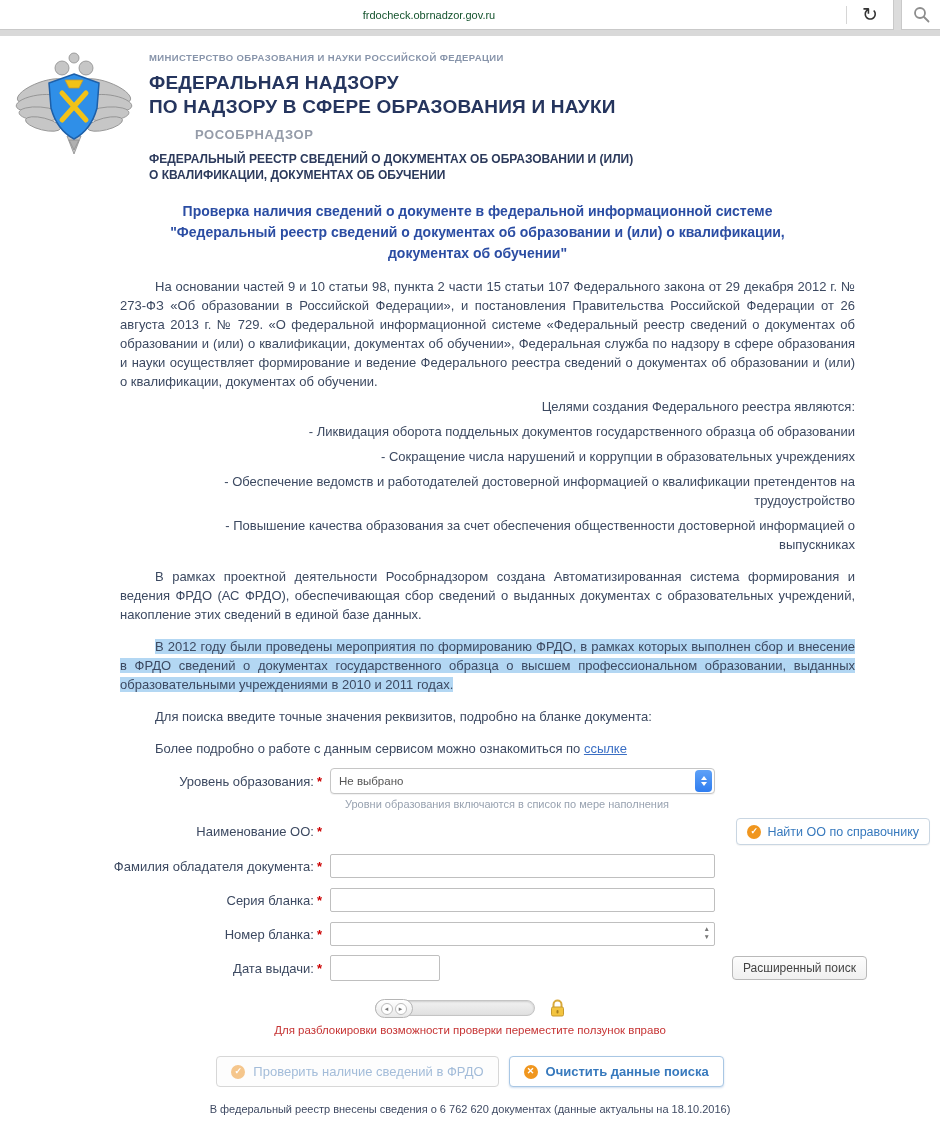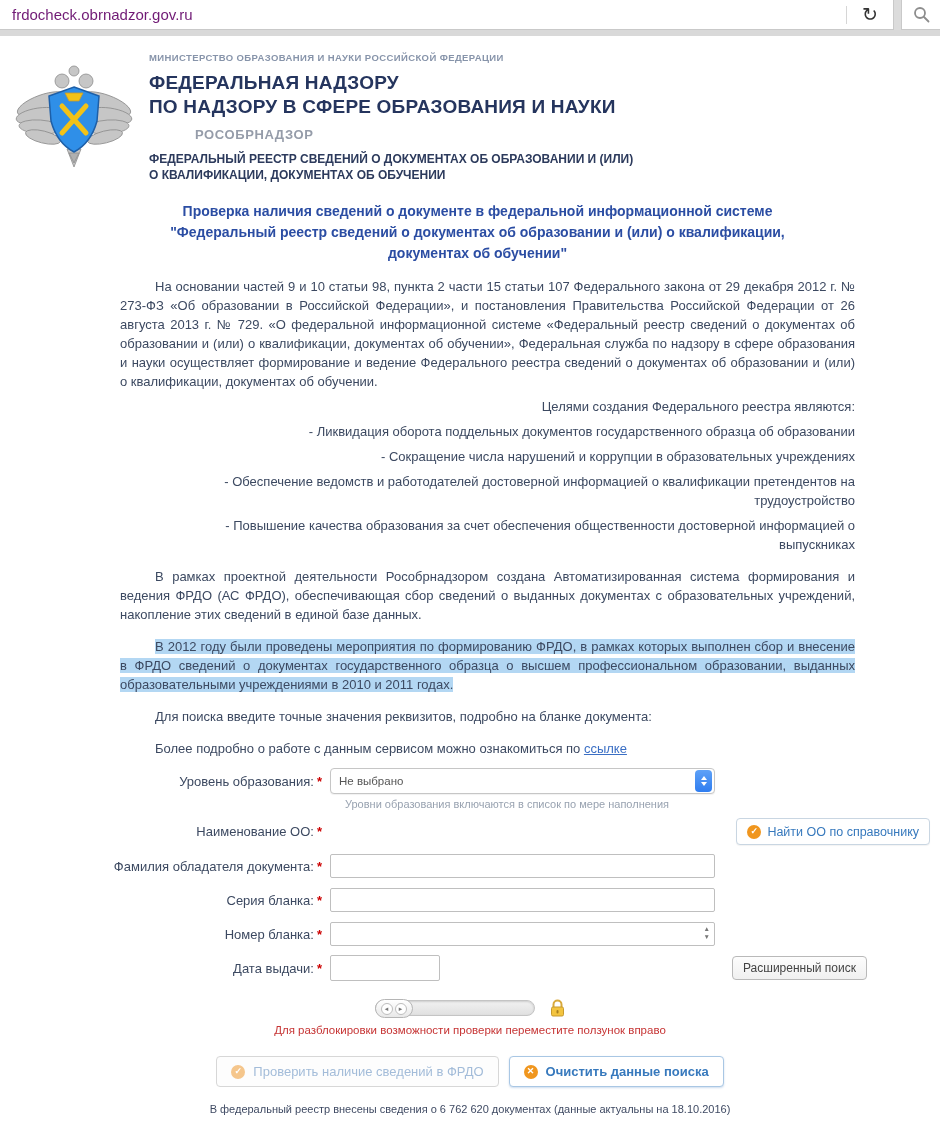--- a/index.html
+++ b/index.html
@@ -1,29 +1,29 @@
 <!DOCTYPE html>
 <html><head>
 <meta charset="utf-8">
 <style>
   * { margin:0; padding:0; box-sizing:border-box; }
   html,body { width:940px; background:#fff; font-family:"Liberation Sans", sans-serif; }
   body { height:1129px; overflow:hidden; }
 
   
   .browser-bar { height:30px; background:#fff; border-bottom:1px solid #c9c9c9; display:flex; align-items:center; }
-  .url-text { flex:1; padding-left:12px; font-size:15px; color:#701a75; }
+  .url-text { flex:1; padding-left:12px; font-size:11px; color:#14532d;text-align:center; }
   .chrome-divider { width:1px; height:18px; background:#d6d6d6; }
   .reload-btn { width:46px; text-align:center; font-size:19px; color:#333; cursor:pointer; line-height:26px; }
   .chrome-gap { width:9px; height:30px; background:#dcdcdc; border-left:1px solid #c9c9c9; border-right:1px solid #c9c9c9; }
   .search-btn { width:38px; display:flex; justify-content:center; align-items:center; }
   .page-top-strip { height:6px; background:#d9d9d9; }
 
   
-  .site-header { display:flex; padding:10px 0 0 15px;align-items:center; }
+  .site-header { display:flex; padding:10px 0 0 15px; }
   .emblem { width:118px; height:112px; flex:0 0 118px; }
   .header-text { margin-left:16px; padding-top:6px; }
   .ministry-line { font-size:9.5px; font-weight:bold; color:#8794aa; letter-spacing:.4px; margin-bottom:8px; }
   .service-name { font-size:19px; font-weight:bold; color:#25355e; line-height:24px; letter-spacing:.2px; }
   .short-name { font-size:13px; font-weight:bold; color:#959ca9; letter-spacing:.6px; margin-top:8px;padding-left:46px; }
   .registry-name { font-size:12px; font-weight:bold; color:#2c3a5c; line-height:16px; margin-top:9px; }
 
   
   .main-title { margin:18px 95px 0 110px; text-align:center; font-size:14px; font-weight:bold; color:#2b4da3; line-height:21px; }
   .copy { margin-left:120px; margin-right:85px; color:#3c4961; font-size:13px; line-height:19px; text-align:justify; }

